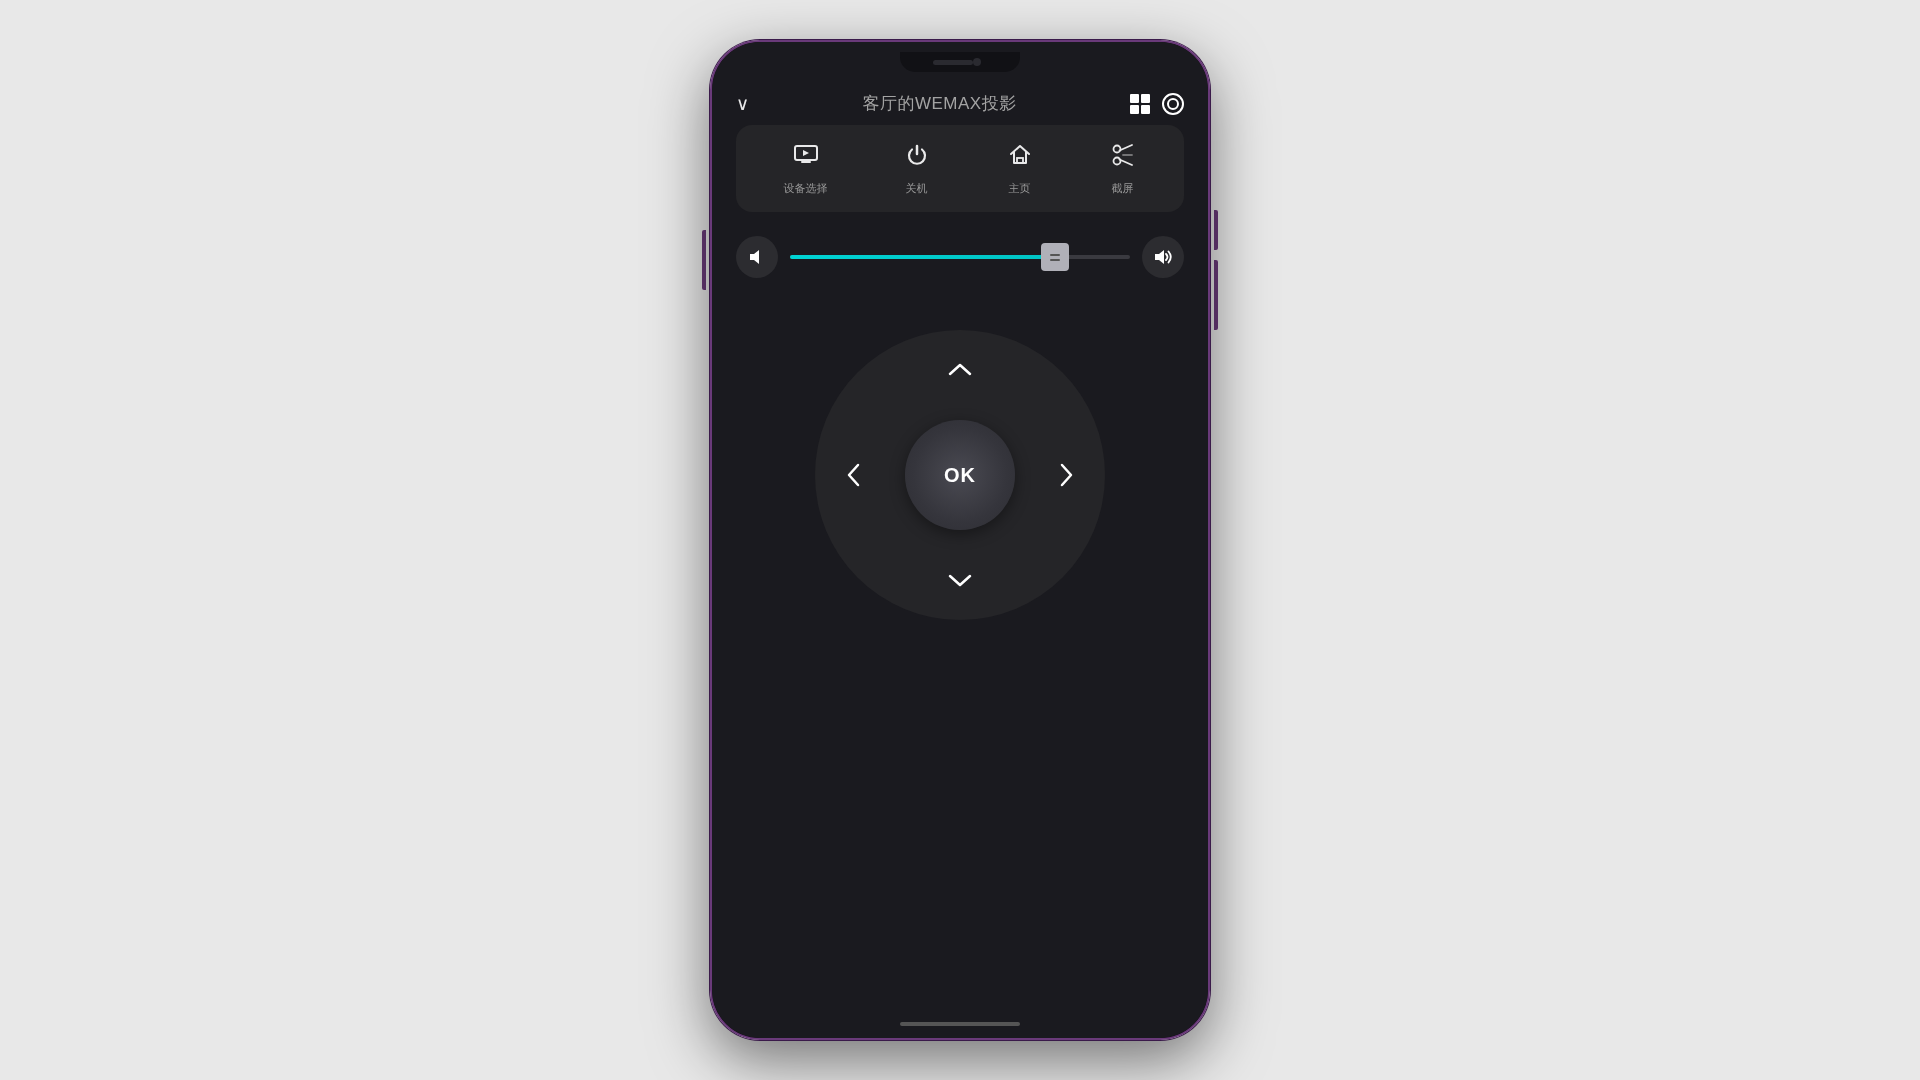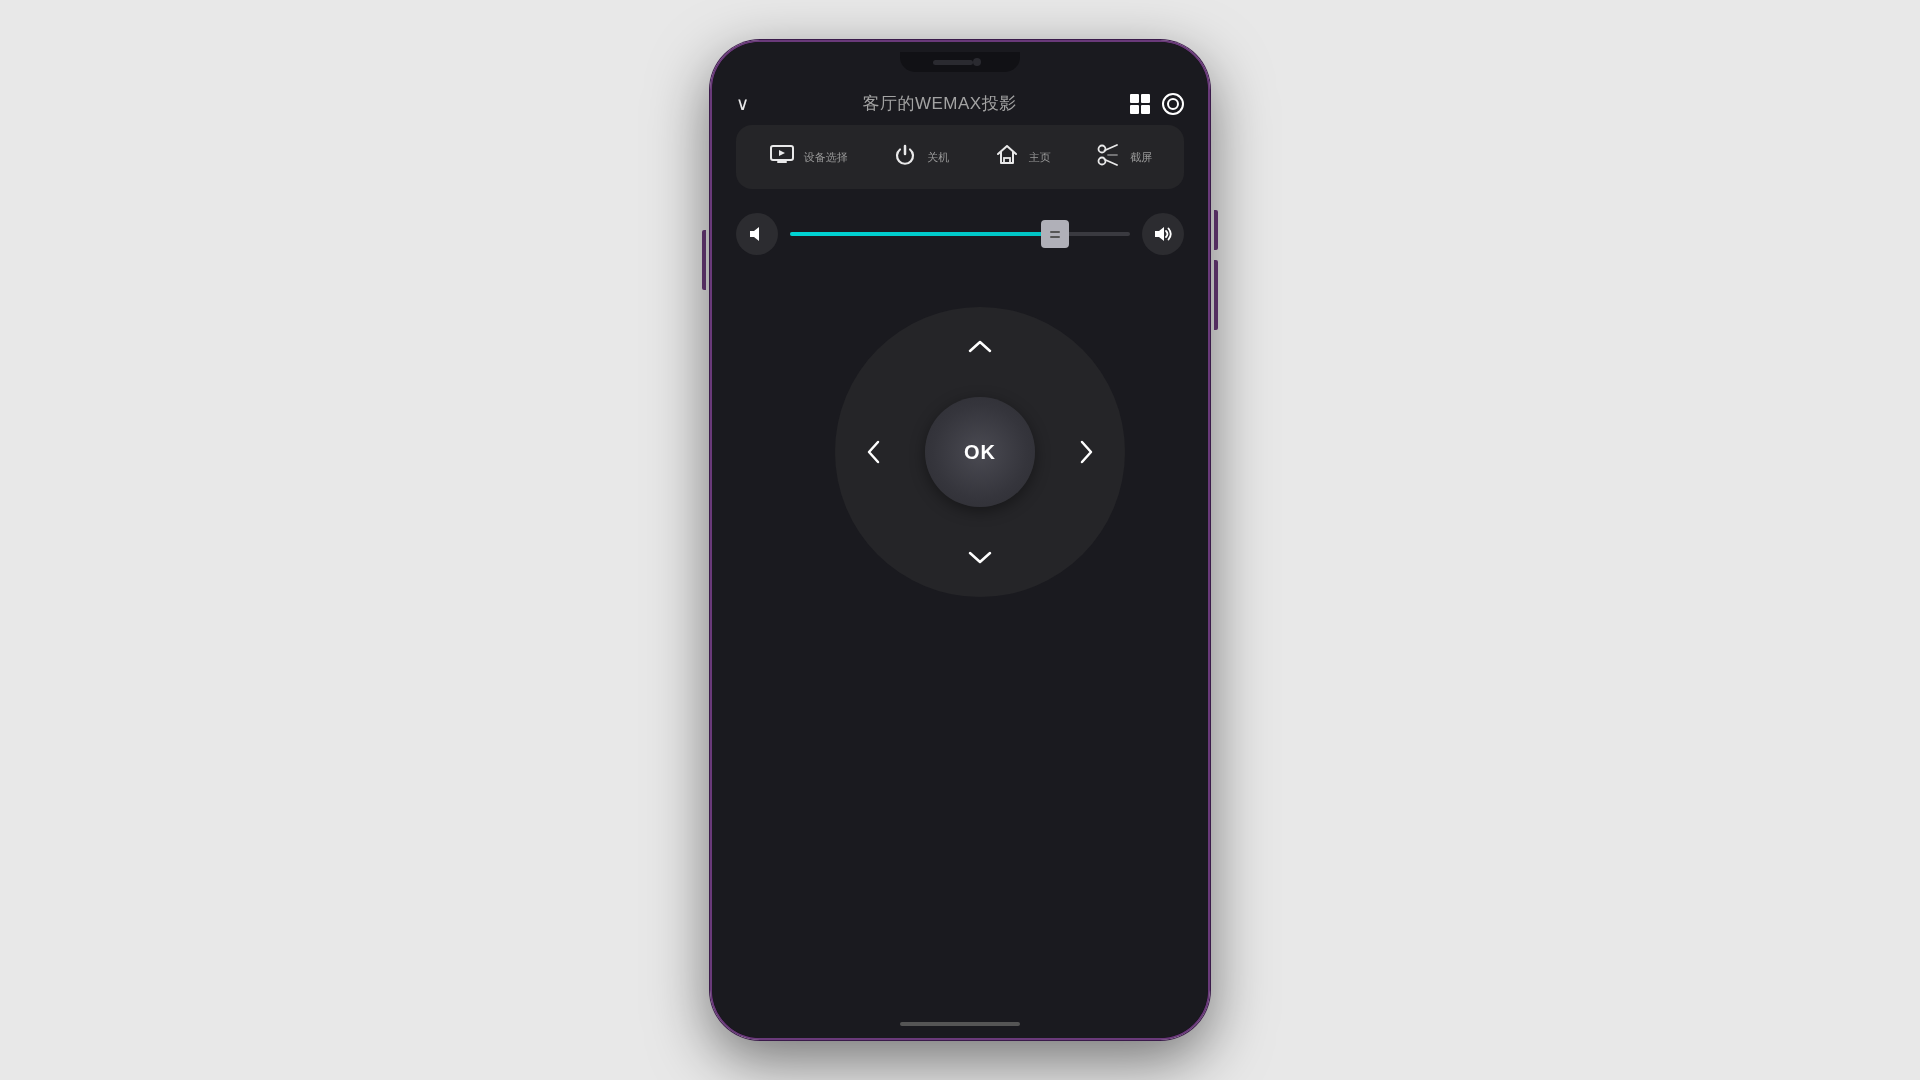--- a/index.html
+++ b/index.html
@@ -161,21 +161,21 @@
       display: flex;
       align-items: center;
       justify-content: space-around;
       padding: 16px 10px;
       margin: 0 24px 24px 24px;
       flex-shrink: 0;
     }
 
     .action-item {
       display: flex;
-      flex-direction: row;
+      flex-direction: column;
       align-items: center;
       gap: 8px;
       cursor: pointer;
     }
 
     .action-icon {
       font-size: 26px;
       color: #ffffff;
       opacity: 0.9;
       line-height: 1;
@@ -253,21 +253,20 @@
     }
 
     
     .dpad-area {
       flex: 1;
       width: 100%;
       display: flex;
       align-items: flex-start;
       justify-content: center;
       padding-top: 20px;
-      margin-left: 20px;
     }
 
     .dpad {
       width: 290px;
       height: 290px;
       position: relative;
       border-radius: 50%;
       background: #252528;
     }
 

